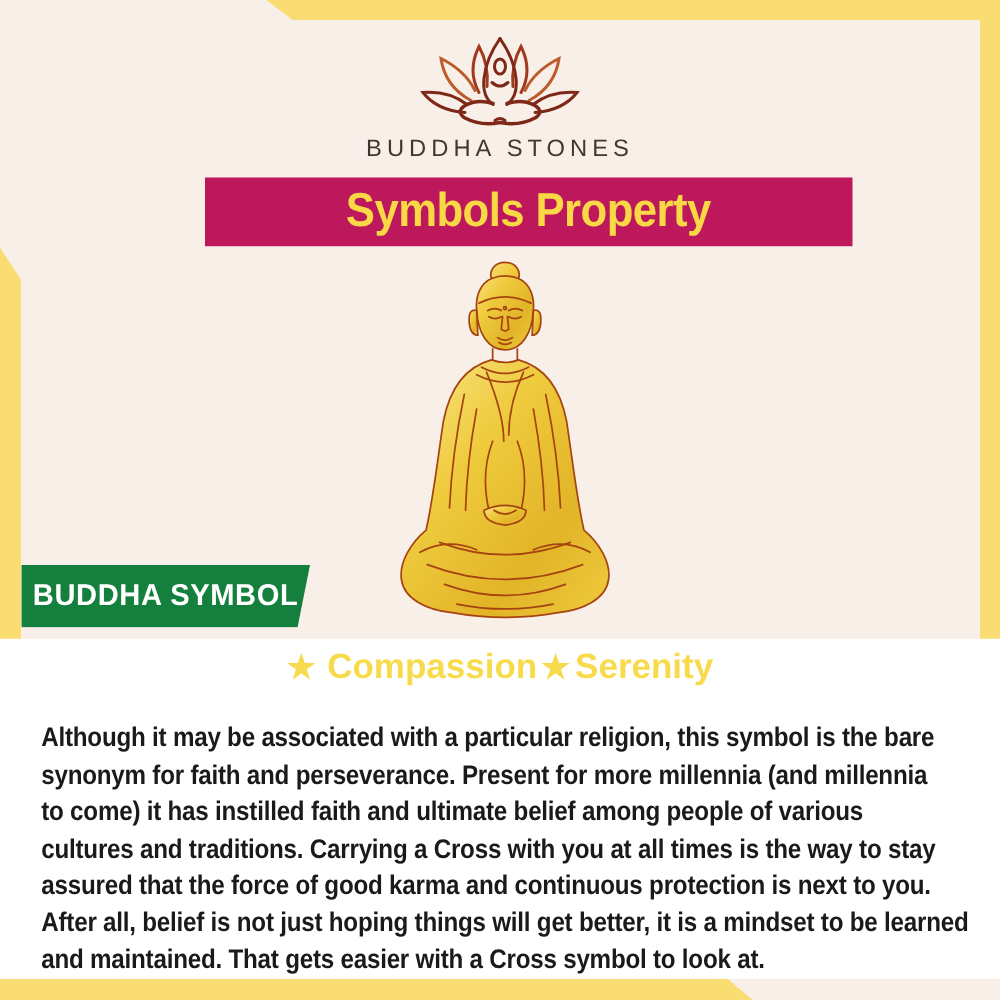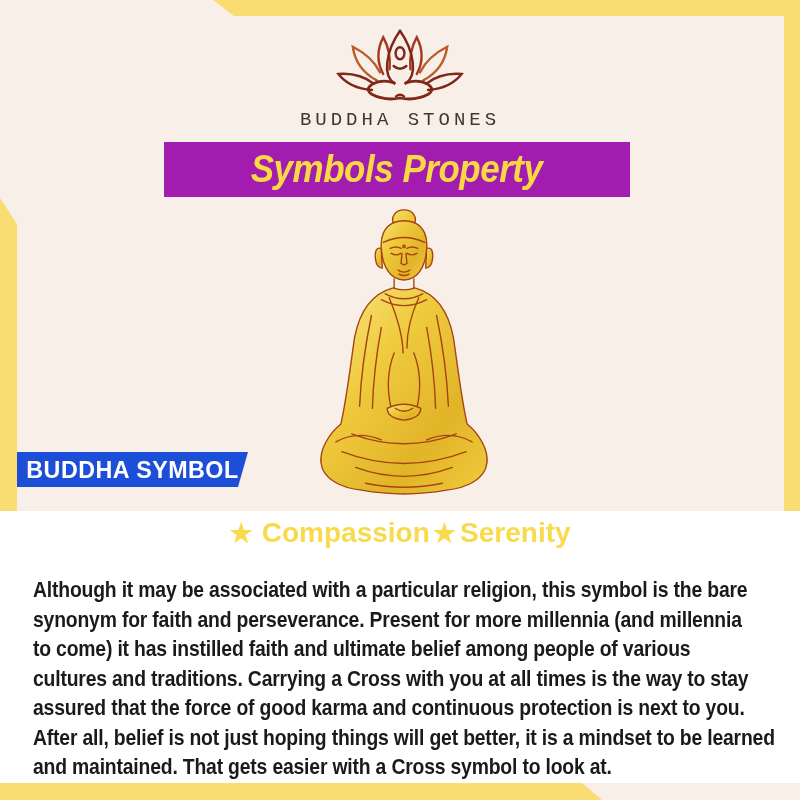--- a/index.html
+++ b/index.html
@@ -22,35 +22,35 @@
     clip-path:polygon(0 0,17px 26px,17px 570px,0 570px);
   }
   .bottom-band{
     position:absolute;left:0;top:783px;width:602px;height:17px;background:#FADD72;
     clip-path:polygon(0 0,582px 0,602px 17px,0 17px);
   }
   
   .logo{position:absolute;left:312px;top:26px;width:176px;height:80px;}
   .brand-name{
     position:absolute;left:0;top:109px;width:800px;text-align:center;
-    font-family:Liberation Mono, monospace;font-size:19px;letter-spacing:4px;
+    font-family:Liberation Sans, sans-serif;font-size:19px;letter-spacing:4px;
     color:#42362E;
   }
   .title-banner{
-    position:absolute;left:164px;top:142px;width:466px;height:55px;
-    background:#a21caf;display:flex;align-items:center;justify-content:center;font-style:italic;
+    position:absolute;left:164px;top:142px;width:518px;height:55px;
+    background:#be185d;display:flex;align-items:center;justify-content:center;
   }
   .title-text{
     font-size:38px;font-weight:700;color:#F8D945;letter-spacing:-0.5px;
     transform:scaleX(0.92);white-space:nowrap;
   }
   
   .buddha{position:absolute;left:300px;top:205px;width:208px;height:296px;}
   .symbol-banner{
-    position:absolute;left:17px;top:452px;width:231px;height:35px;background:#1d4ed8;
+    position:absolute;left:17px;top:452px;width:231px;height:50px;background:#15803d;
     clip-path:polygon(0 0,100% 0,calc(100% - 10px) 100%,0 100%);
     display:flex;align-items:center;justify-content:center;
   }
   .symbol-text{
     color:#FFFFFF;font-size:24px;font-weight:600;letter-spacing:0.5px;
     transform:scaleX(0.97);white-space:nowrap;
   }
   
   .content-section{position:absolute;left:0;top:511px;width:800px;height:272px;background:#FFFFFF;}
   .traits-line{

